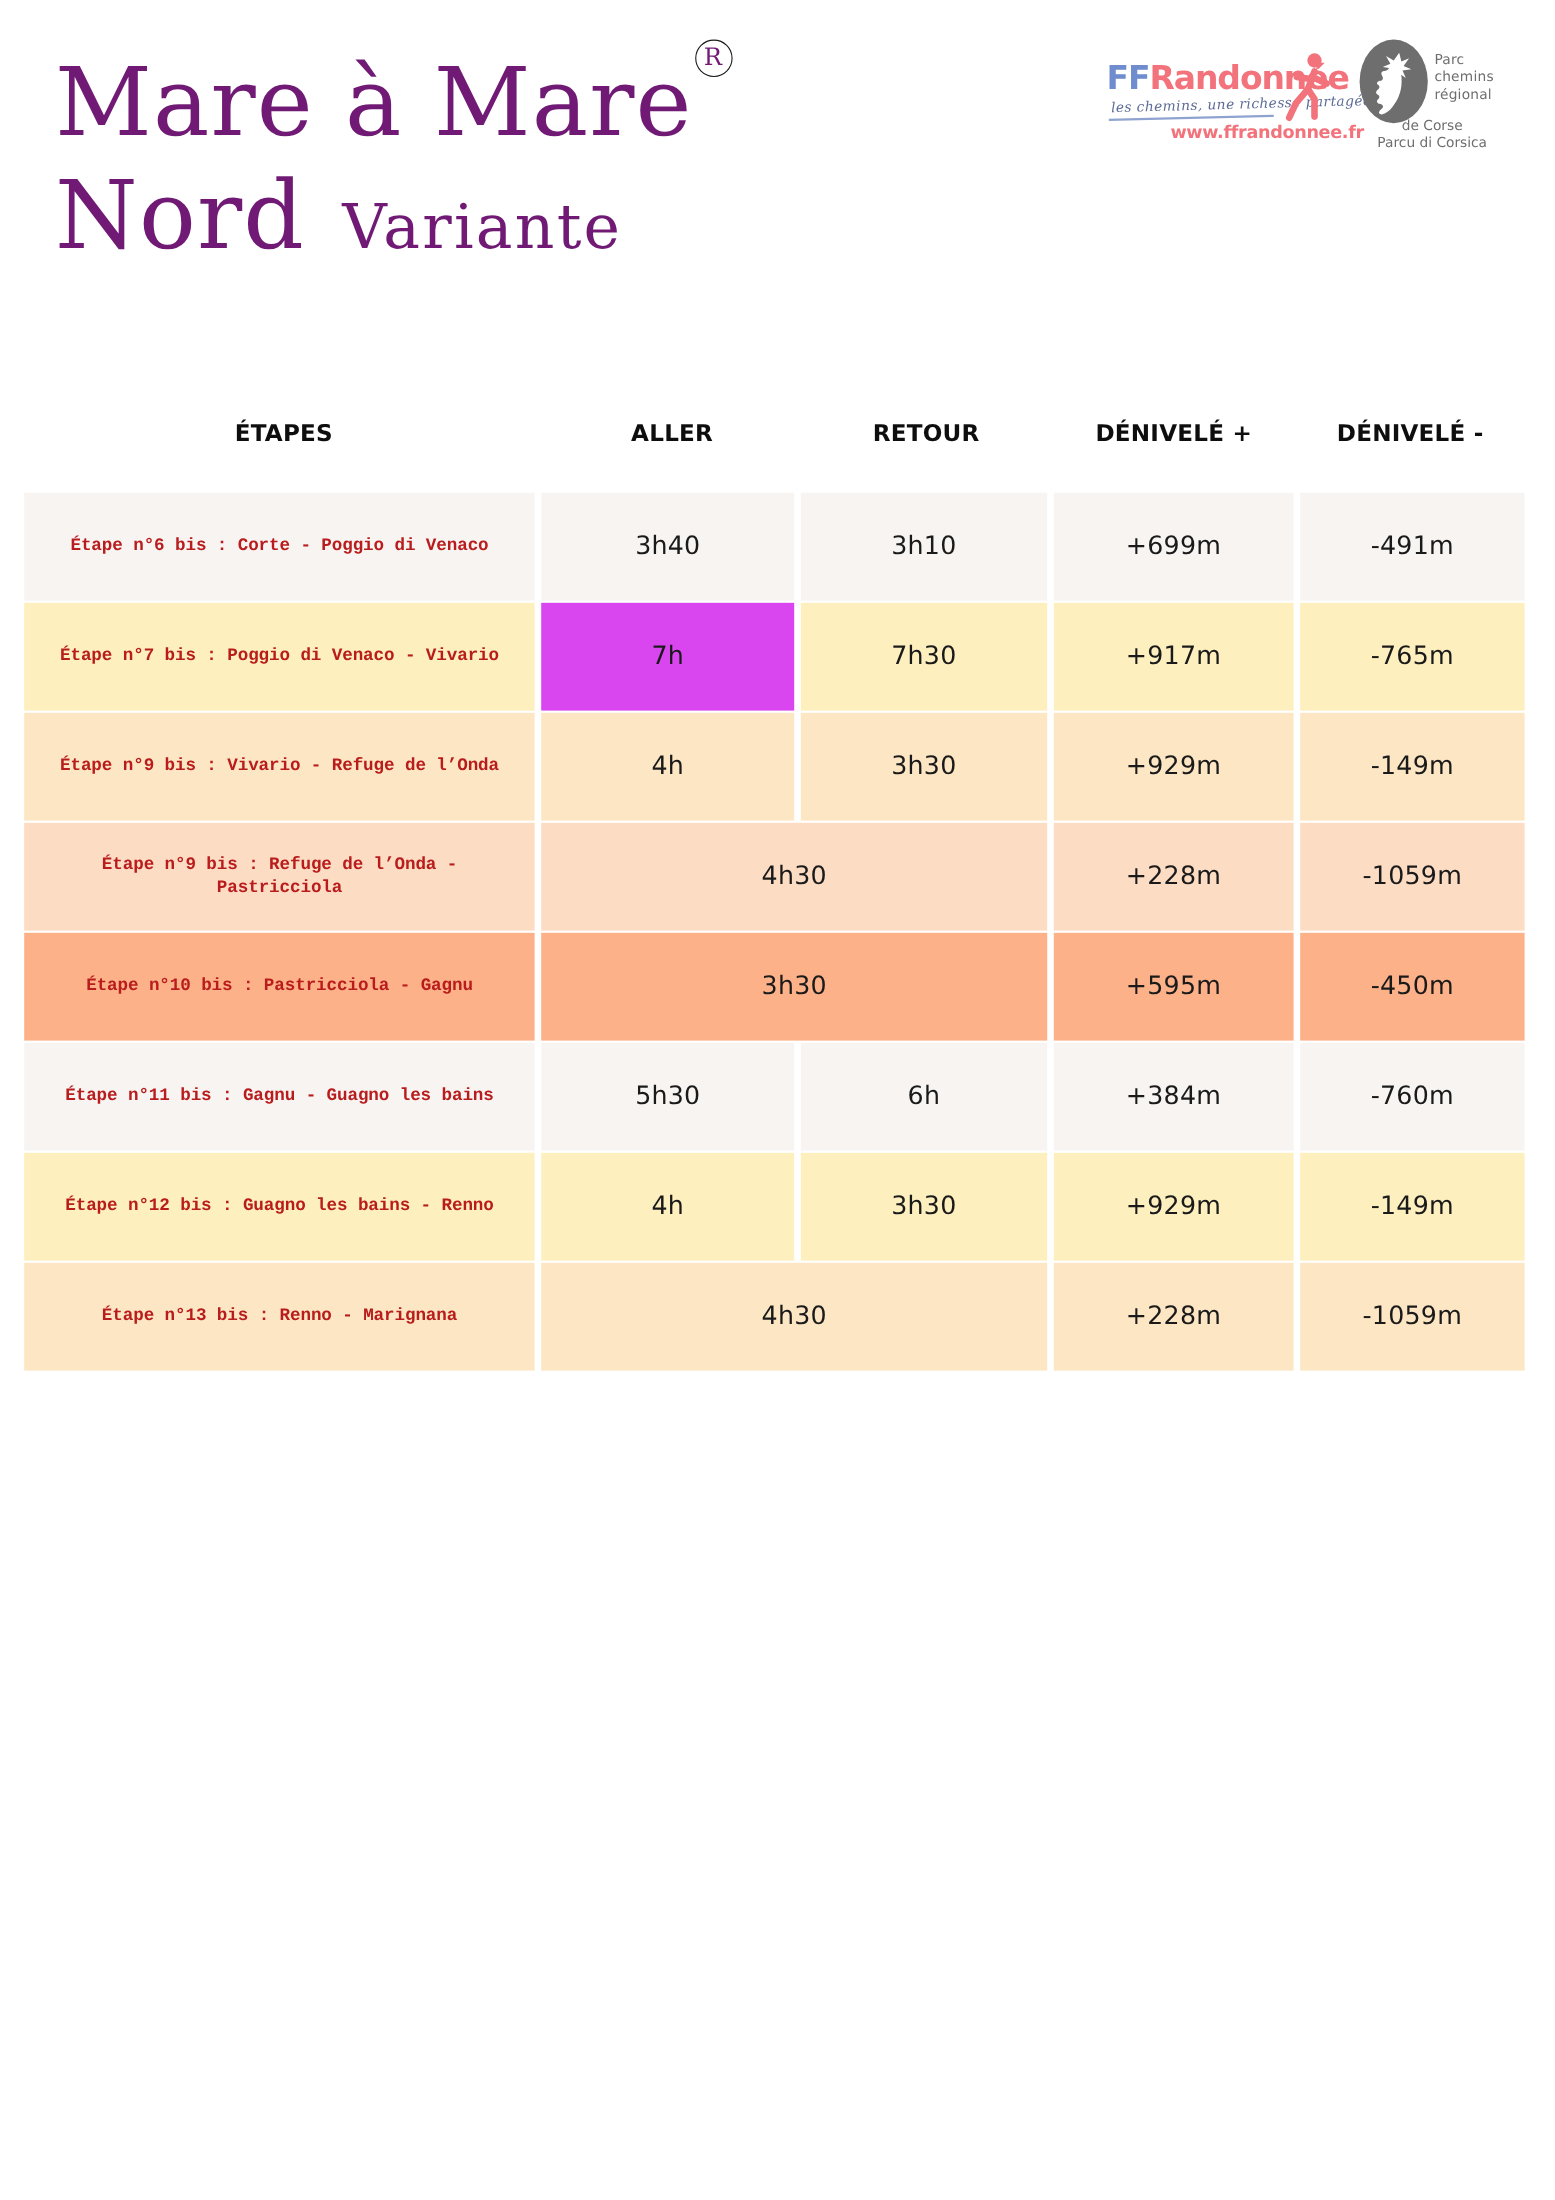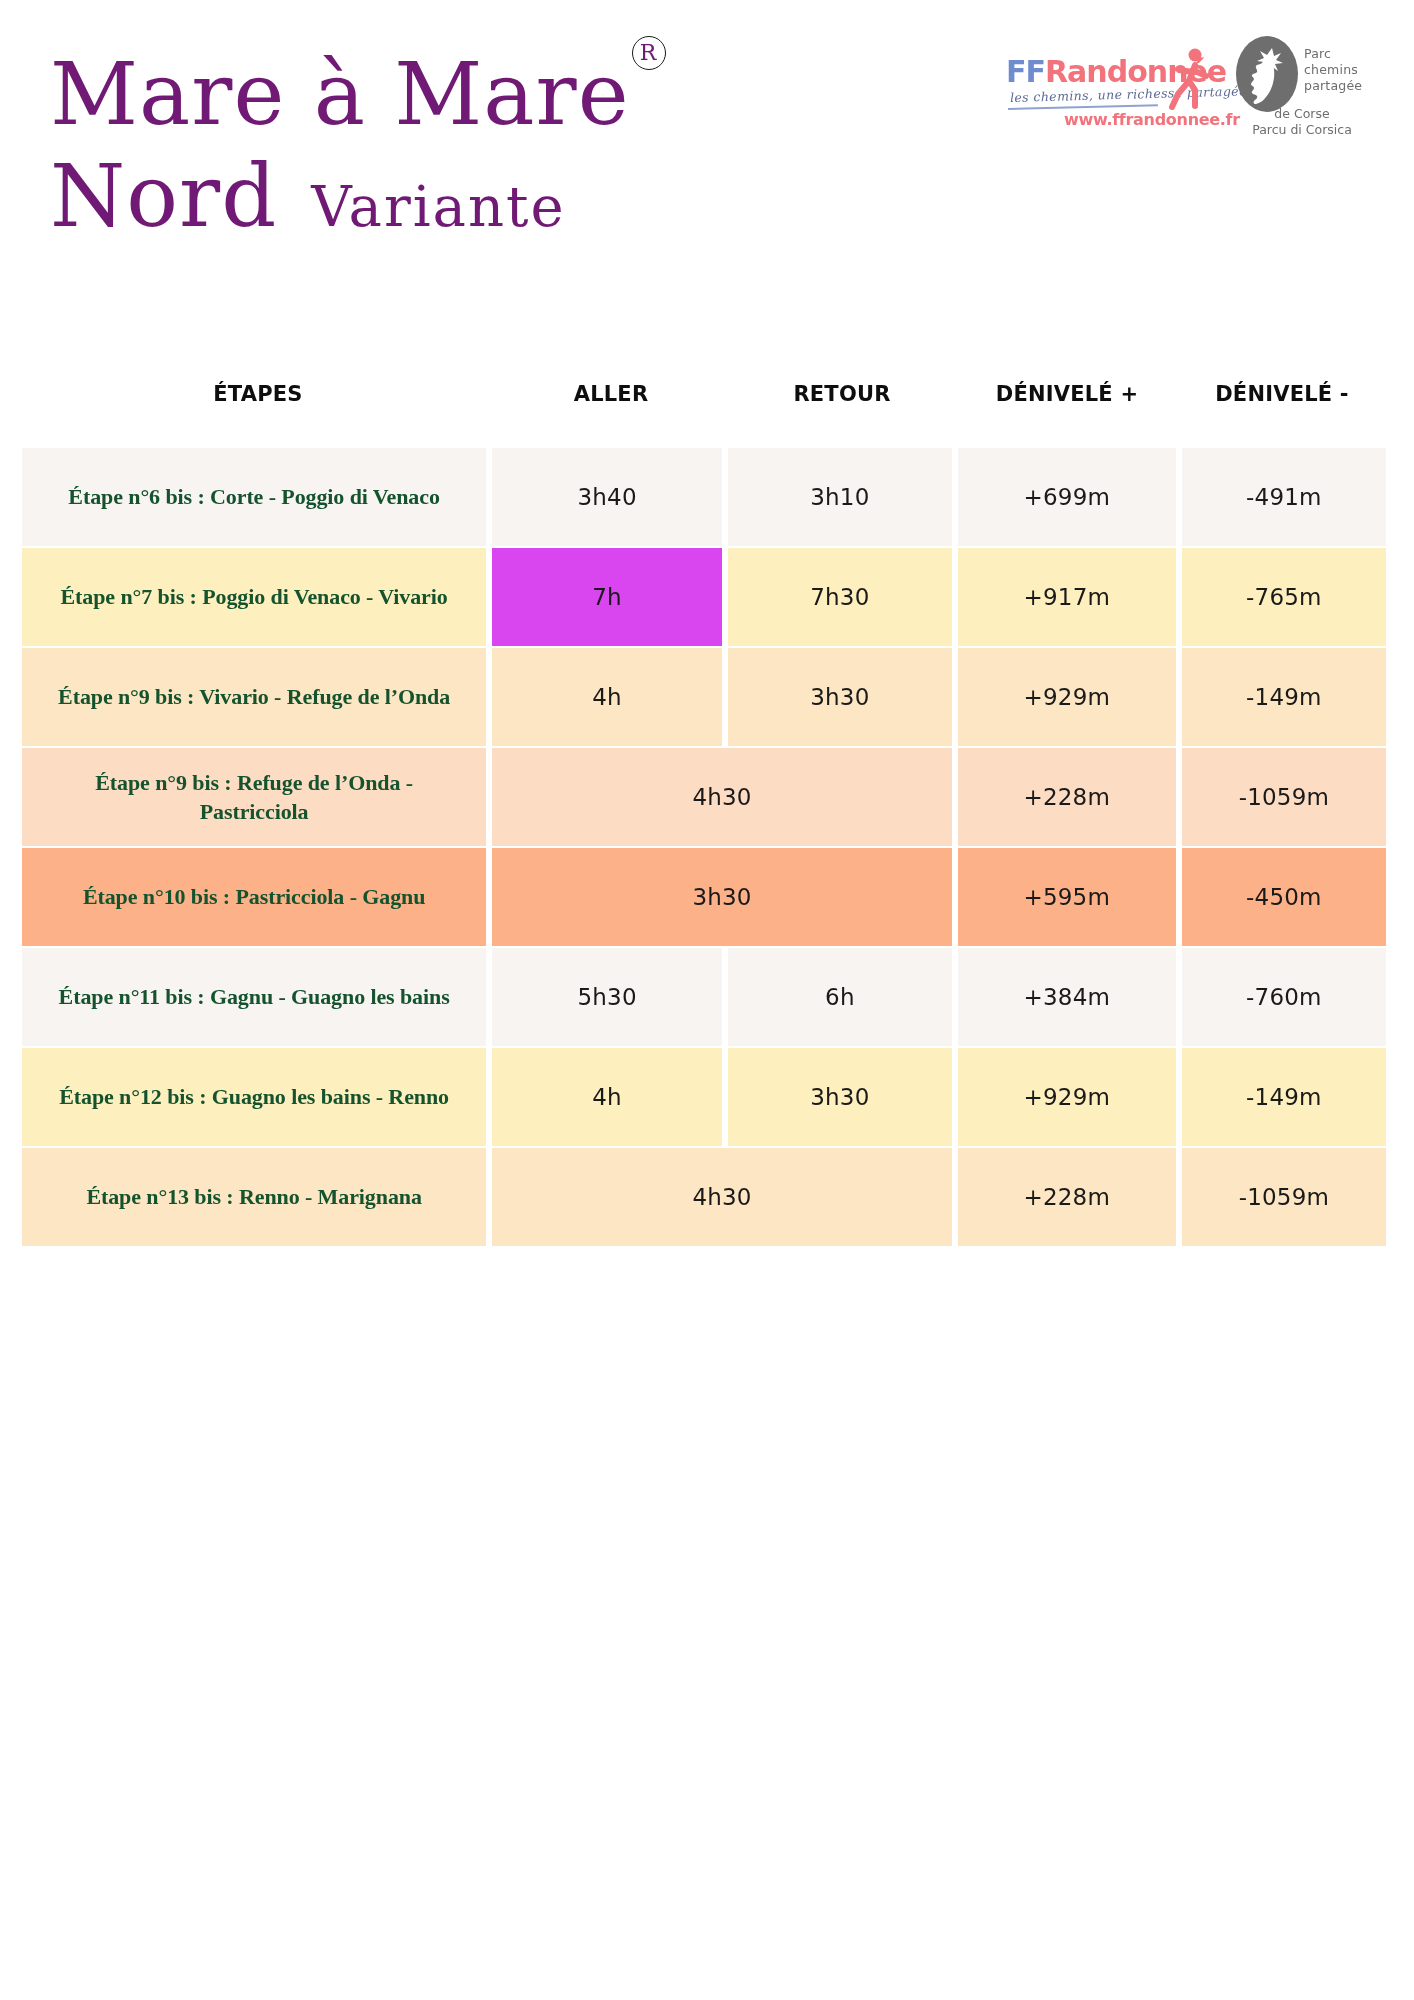--- a/index.html
+++ b/index.html
@@ -160,24 +160,24 @@
   .row { display: flex; height: 98px; margin-bottom: 2px; }
   .cell {
     display: flex;
     align-items: center;
     justify-content: center;
     text-align: center;
     margin-right: 6px;
   }
   .cell:last-child { margin-right: 0; }
   .cell-etape {
-    font-family: Liberation Serif, serif;
+    font-family: Liberation Mono, monospace;
     font-weight: 700;
-    font-size: 22px;
-    color: #14532d;
+    font-size: 16px;
+    color: #b91c1c;
     line-height: 1.32;
     padding: 0 22px;
     letter-spacing: -0.1px;
   }
   .cell-val {
     font-family: "DejaVu Sans", "Liberation Sans", sans-serif;
     font-weight: 400;
     font-size: 23px;
     color: #1a1a1a;
     letter-spacing: 0.2px;
@@ -224,21 +224,21 @@
       <div class="pnr-oval">
         <svg width="66" height="88" viewBox="0 0 66 88">
           <ellipse cx="33" cy="40" rx="31" ry="38" fill="#6e6e6e"></ellipse>
           <path d="M38 14 L40 22 L47 19 L42 26 L49 29 L41 30 L44 37 L37 32 L35 40 L33 31 L27 35 L30 28 L23 27 L30 24 L26 17 L33 21 Z" fill="#ffffff"></path>
           <path d="M34 22 C39 26 41 34 40 44 C39 52 36 58 32 63 C29 67 26 69 22 70 C20 70 19 69 20 67 C22 65 24 64 23 62 C22 60 19 61 18 59 C17 57 20 56 20 54 C20 52 17 52 17 50 C17 48 20 47 20 45 C20 43 17 43 18 41 C19 39 22 40 23 38 C24 36 21 34 22 32 C23 30 26 31 28 29 C30 27 30 24 32 22 Z" fill="#ffffff"></path>
         </svg>
       </div>
       <div class="pnr-text">
         <span class="l1">Parc</span>
         <span class="l2">chemins</span>
-        <span class="l3">partagée</span>
+        <span class="l3">régional</span>
       </div>
       <div class="pnr-bottom">
         <div>de Corse</div>
         <div>Parcu di Corsica</div>
       </div>
     </div>
 
   </div>
 
   <div class="table-wrap">

